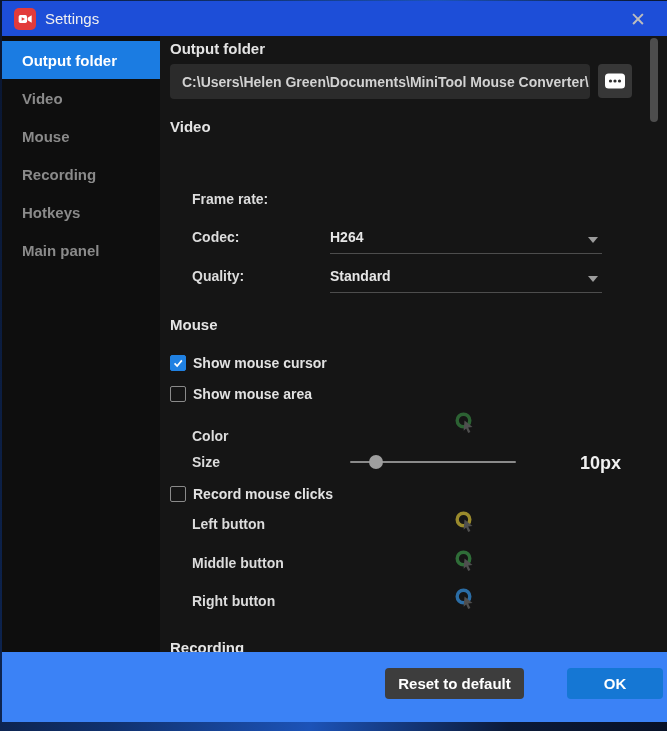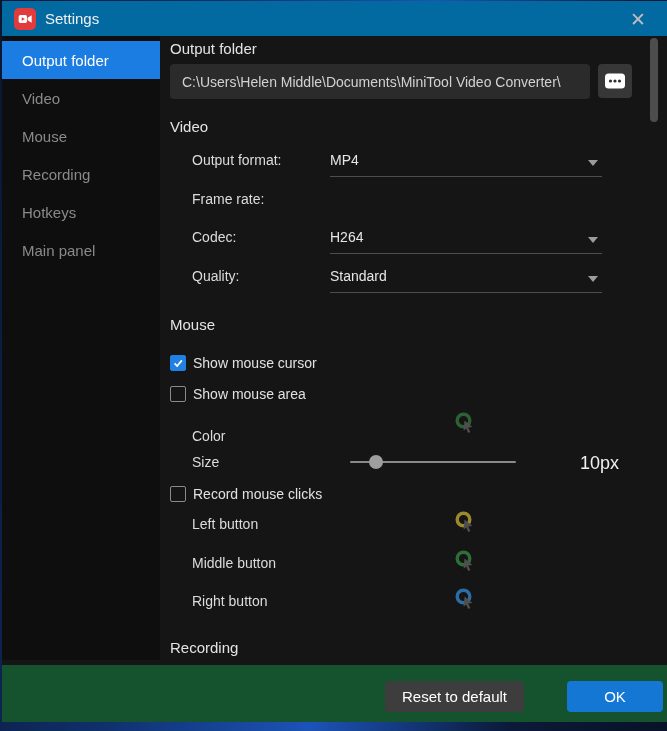--- a/index.html
+++ b/index.html
@@ -7,28 +7,28 @@
   body {
     font-family:"Liberation Sans", sans-serif;
     background:linear-gradient(100deg,#0a1630 0%,#10316e 30%,#1c53b8 55%,#0b1a38 80%,#081228 100%);
     position:relative; overflow:hidden; color:#e8e8e8;
   }
   .dialog {
     position:absolute; left:2px; top:1px; width:665px; height:721px;
     background:#151515; overflow:hidden;
   }
   
-  .titlebar { position:relative; height:35px; background:#0369a1; display:flex; align-items:center; }
+  .titlebar { position:relative; height:35px; background:#1d4ed8; display:flex; align-items:center; }
   .app-icon { width:22px; height:22px; margin-left:12px; border-radius:5px; background:#e23b3b;
     display:flex; align-items:center; justify-content:center; }
   .title-text { margin-left:9px; font-size:15px; color:#f0f0f0; }
   .close-btn { position:absolute; right:14px; top:3px; width:30px; height:30px;
     display:flex; align-items:center; justify-content:center; font-size:19px; color:#bdbdbd; cursor:default; }
   
-  .body { position:relative; height:686px; }
+  .body { position:relative; height:686px;font-weight:bold; }
   .sidebar { position:absolute; left:0; top:0; width:158px; height:624px; background:#0e0e0e; padding-top:5px; }
   .side-item { height:38px; display:flex; align-items:center; padding-left:20px; font-size:15px; color:#8a8a8a; }
   .side-item.selected { background:#1b7ce2; color:#ffffff; }
   .content { position:absolute; left:158px; top:0; right:0; height:624px; background:#151515; overflow:hidden; }
   .abs { position:absolute; }
   .section-header { left:10px; font-size:15px; color:#e4e4e4; }
   
   .path-field { left:10px; top:28px; width:420px; height:35px; background:#2b2b2b; border-radius:4px;
     display:flex; align-items:center; padding:0 12px; overflow:hidden; }
   .path-text { font-size:14px; color:#d2d2d2; white-space:nowrap; }
@@ -49,21 +49,21 @@
   .cb-label { margin-left:7px; font-size:14px; color:#e2e2e2; white-space:nowrap; }
   .sub-label { left:32px; font-size:14px; color:#dcdcdc; }
   .ring-icon { left:294px; width:22px; height:24px; }
   
   .slider-track { left:190px; width:166px; height:2px; background:#8a8a8a; border-radius:1px; }
   .slider-thumb { position:absolute; left:19px; top:-6px; width:14px; height:14px; border-radius:50%; background:#9e9e9e; }
   .size-value { left:420px; font-size:18px; color:#f0f0f0; }
   
   .scroll-thumb { right:9px; top:2px; width:8px; height:84px; border-radius:4px; background:#4d4d4d; }
   
-  .footer { position:absolute; left:0; bottom:0; width:100%; height:57px; background:#14532d; }
+  .footer { position:absolute; left:0; bottom:0; width:100%; height:70px; background:#3b82f6; }
   .btn { position:absolute; top:16px; height:31px; border-radius:4px; display:flex; align-items:center;
     justify-content:center; font-size:15px; color:#ffffff; cursor:default; }
   .btn-reset { left:383px; width:139px; background:#3d3d3d; }
   .btn-ok { left:541px; width:96px; background:#1577d4;margin-left:24px; }
 </style>
 </head>
 <body>
 
 <div class="dialog">
 
@@ -88,40 +88,33 @@
       <div class="side-item">Recording</div>
       <div class="side-item">Hotkeys</div>
       <div class="side-item">Main panel</div>
     </div>
 
     <div class="content">
 
       <div class="abs section-header" style="top:4px">Output folder</div>
 
       <div class="abs path-field">
-        <span class="path-text">C:\Users\Helen Middle\Documents\MiniTool Video Converter\</span>
+        <span class="path-text">C:\Users\Helen Green\Documents\MiniTool Mouse Converter\</span>
       </div>
       <div class="abs browse-btn">
         <svg width="22" height="18" viewBox="0 0 22 18">
           <rect x="1" y="1.5" width="20" height="15" rx="3.5" fill="#ffffff"></rect>
           <circle cx="6.5" cy="9" r="1.6" fill="#2e2e2e"></circle>
           <circle cx="11" cy="9" r="1.6" fill="#2e2e2e"></circle>
           <circle cx="15.5" cy="9" r="1.6" fill="#2e2e2e"></circle>
         </svg>
       </div>
 
       <div class="abs section-header" style="top:82px">Video</div>
 
-      <div class="abs dd-row" style="top:111px">
-        <span class="dd-label">Output format:</span>
-        <div class="dd-value-wrap">
-          <span class="dd-value">MP4</span>
-          <span class="chevron"></span>
-        </div>
-      </div>
       <div class="abs dd-row" style="top:150px">
         <span class="dd-label">Frame rate:</span>
       </div>
       <div class="abs dd-row" style="top:188px">
         <span class="dd-label">Codec:</span>
         <div class="dd-value-wrap">
           <span class="dd-value">H264</span>
           <span class="chevron"></span>
         </div>
       </div>

